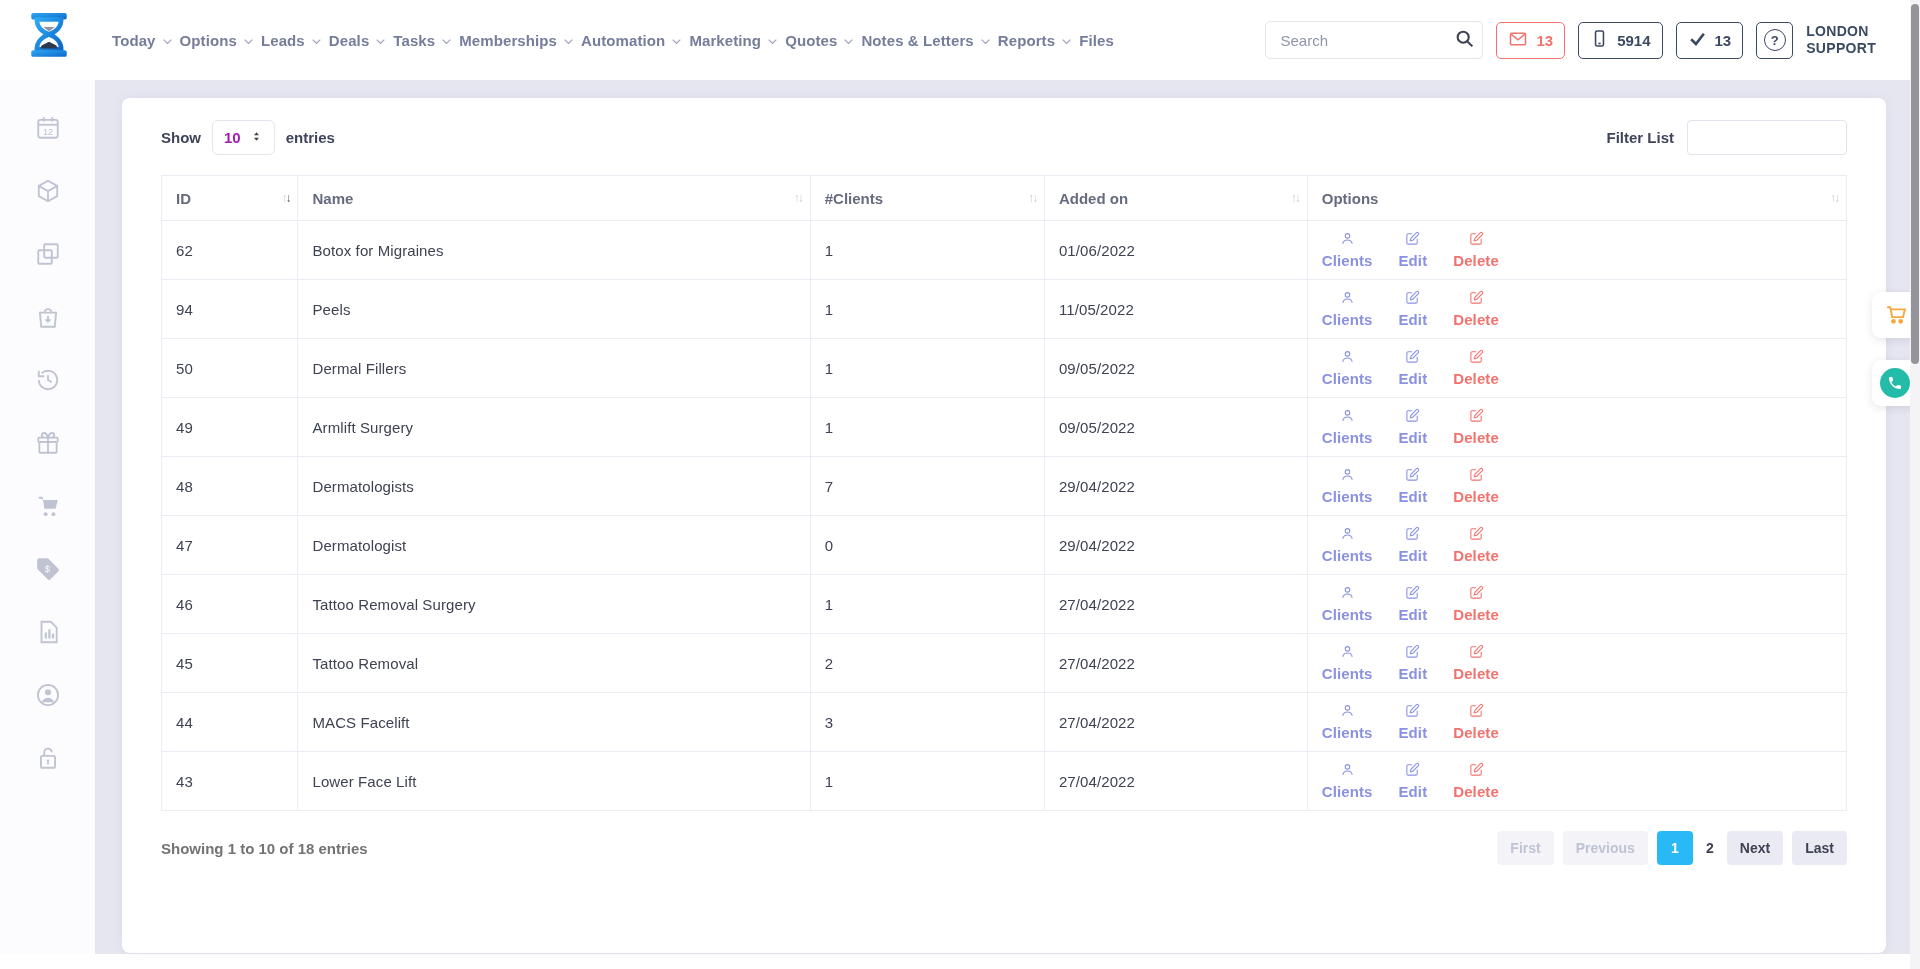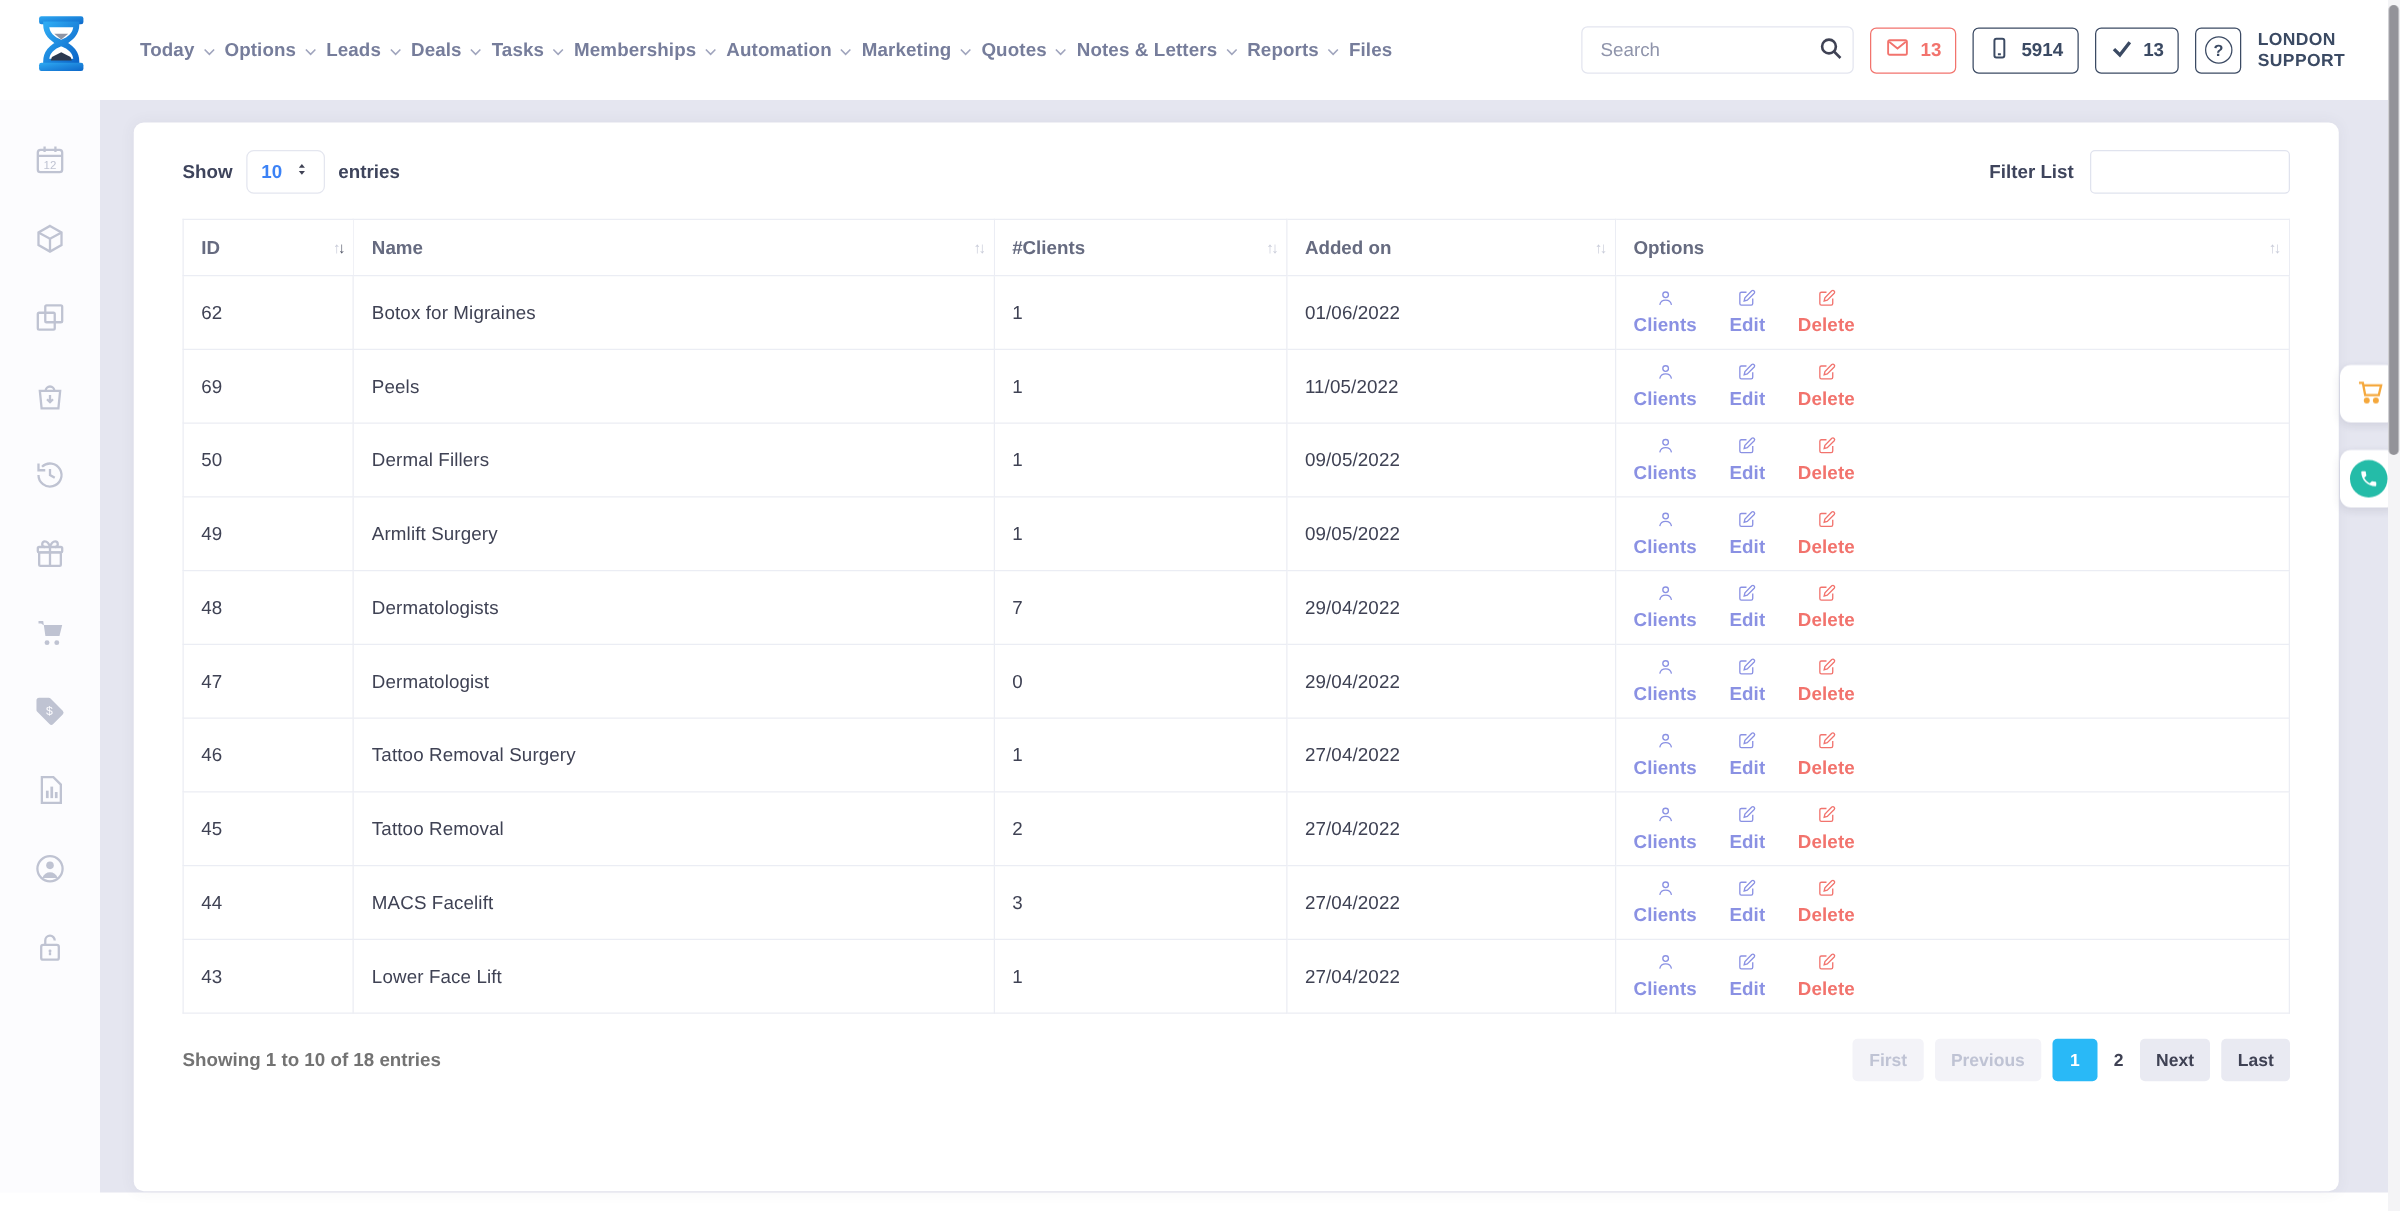--- a/index.html
+++ b/index.html
@@ -35,21 +35,21 @@
   .help-btn { width:37px; height:37px; border:1px solid var(--navy); border-radius:5px;
     background:#fff; display:flex; align-items:center; justify-content:center; cursor:pointer; }
   .help-q { width:22px; height:22px; border:1.6px solid var(--navy); border-radius:50%;
     color:var(--navy); font-size:13px; font-weight:700; display:flex; align-items:center;
     justify-content:center; }
   .username { color:var(--navy); font-size:14px; font-weight:700; line-height:1.25;
     text-align:left; letter-spacing:.3px; }
 
   
   .layout { display:flex; height:874px; }
-  .sidebar { width:80px; background:#fcfcfe; padding-top:34px; display:flex;
+  .sidebar { width:95px; background:#fcfcfe; padding-top:34px; display:flex;
     flex-direction:column; align-items:center; gap:36px; }
   .side-icon { color:#bfc3d2; cursor:pointer; height:27px; display:flex; align-items:center; }
   .content { flex:1; background:#e5e6f0; position:relative; }
 
   
   .card { position:absolute; left:27px; top:18px; width:1764px; height:855px;
     background:#fff; border-radius:8px; box-shadow:0 0 12px rgba(60,60,90,.06); }
   .card-header { height:62px; display:flex; align-items:center; justify-content:space-between;
     padding:0 20px 0 40px; border-bottom:1px solid #eef0f5; }
   .card-title-wrap { display:flex; align-items:center; gap:12px; }
@@ -57,21 +57,21 @@
   .add-new { display:flex; align-items:center; gap:9px; background:var(--navy); color:#fff;
     border:none; border-radius:4px; padding:8px 15px; font-size:15px; font-weight:700;
     cursor:pointer; font-family:"Liberation Sans", sans-serif; }
   .add-new .plus { font-size:19px; font-weight:700; line-height:14px; }
 
   .card-body { padding:22px 39px 0; }
   .controls { display:flex; align-items:center; justify-content:space-between; }
   .show-entries { display:flex; align-items:center; gap:11px; font-size:15px; color:#3e445c;
     font-weight:600; }
   .page-size { display:flex; align-items:center; gap:9px; border:1px solid #e4e6ef;
-    border-radius:6px; padding:8px 11px; font-size:15px; color:#3b82f6; cursor:pointer;
+    border-radius:6px; padding:8px 11px; font-size:15px; color:#a21caf; cursor:pointer;
     background:#fff; }
   .filter { display:flex; align-items:center; gap:13px; font-size:15px; color:#3e445c;
     font-weight:600; }
   .filter input { width:160px; height:35px; border:1px solid #e0e3ee; border-radius:4px;
     padding:0 10px; font-size:15px; color:#3f4254; outline:none;
     font-family:"Liberation Sans", sans-serif; }
 
   
   table { width:100%; border-collapse:collapse; margin-top:20px; table-layout:fixed; }
   th, td { border:1px solid #ebedf4; }
@@ -421,21 +421,21 @@
                     <span style="display: flex;">
                       <svg viewBox="0 0 24 24" width="15" height="15" fill="none" stroke="currentColor" stroke-width="1.7">
                         <path d="M11.5 4.5H5a2 2 0 0 0-2 2V19a2 2 0 0 0 2 2h12.5a2 2 0 0 0 2-2v-6.5"></path>
                         <path d="M18.3 2.7a2.2 2.2 0 0 1 3.1 3.1L12.5 14.7 8.5 15.7l1-4 8.8-9z"></path>
                       </svg>
                     </span>
                     <span>Delete</span>
                   </a></td>
               </tr>
               <tr>
-                <td>69</td>
+                <td>94</td>
                 <td>Peels</td>
                 <td>1</td>
                 <td>11/05/2022</td>
                 <td><a class="opt-link">
                     <span style="display: flex;">
                       <svg viewBox="0 0 24 24" width="15" height="15" fill="none" stroke="currentColor" stroke-width="1.7">
                         <circle cx="12" cy="7.8" r="3.6"></circle>
                         <path d="M4.5 20.5c.8-4 3.8-6 7.5-6s6.7 2 7.5 6"></path>
                       </svg>
                     </span>

